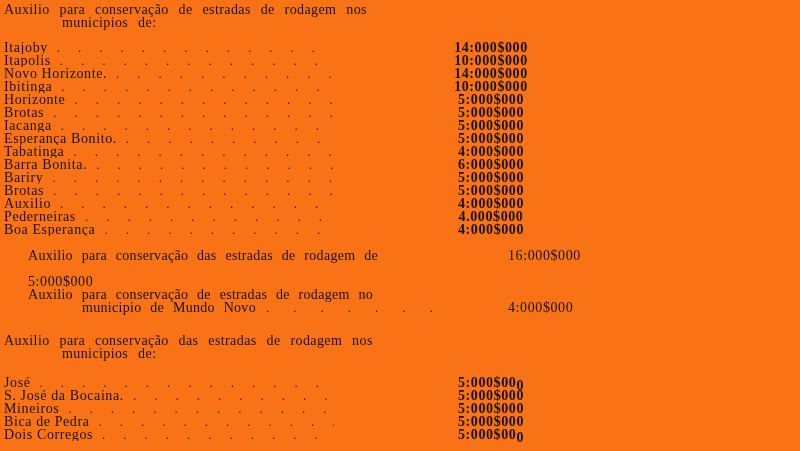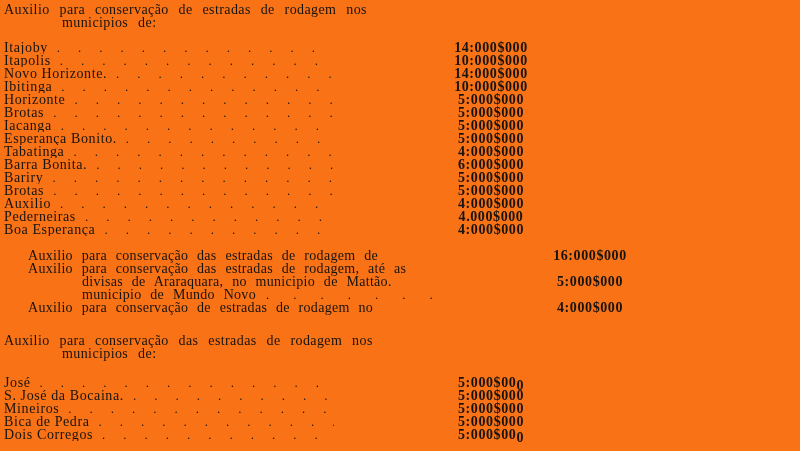--- a/index.html
+++ b/index.html
@@ -43,22 +43,22 @@
 
   .grant { display:flex; width:644px; height:26px; align-items:flex-end;margin-left:24px; }
   .gtext { flex:0 0 480px; overflow:visible; }
   .gl {
     font-size:14px; line-height:13px;
     word-spacing:5px; letter-spacing:0.3px; white-space:nowrap;
   }
   .gl2 { padding-left:54px; }
   .taildots { letter-spacing:24px; padding-left:10px; font-size:13px; }
   .gamount {
-    flex:1 1 auto; text-align:center;
-    font-size:14px; font-weight:bold; line-height:13px;
+    flex:1 1 auto; text-align:left;
+    font-size:14px; font-weight:normal; line-height:13px;
     letter-spacing:0.6px; white-space:nowrap;
   }
 </style>
 </head>
 <body>
 
 <div class="page">
 
   <div class="heading1">
     <div class="hline">Auxilio para conservação de estradas de rodagem nos</div>
@@ -174,30 +174,26 @@
     </div>
 
   <div id="grants">
       <div class="grant">
         <div class="gtext">
           <div class="gl">Auxilio para conservação das estradas de rodagem de</div>
         </div>
         <div class="gamount">16:000$000</div>
       </div>
       <div class="grant">
-        <div class="gtext">
-          <div class="gl">Auxilio para conservação das estradas de rodagem, até as</div>
-          <div class="gl gl2">divisas de Araraquara, no municipio de Mattão.</div>
-        </div>
         <div class="gamount">5:000$000</div>
       </div>
       <div class="grant">
         <div class="gtext">
+          <div class="gl">Auxilio para conservação de estradas de rodagem no</div>
           <div class="gl gl2">municipio de Mundo Novo<span class="taildots">.......</span></div>
-          <div class="gl">Auxilio para conservação de estradas de rodagem no</div>
         </div>
         <div class="gamount">4:000$000</div>
       </div>
     </div>
 
   <div class="heading2">
     <div class="hline">Auxilio para conservação das estradas de rodagem nos</div>
     <div class="hline indent">municipios de:</div>
   </div>
 

